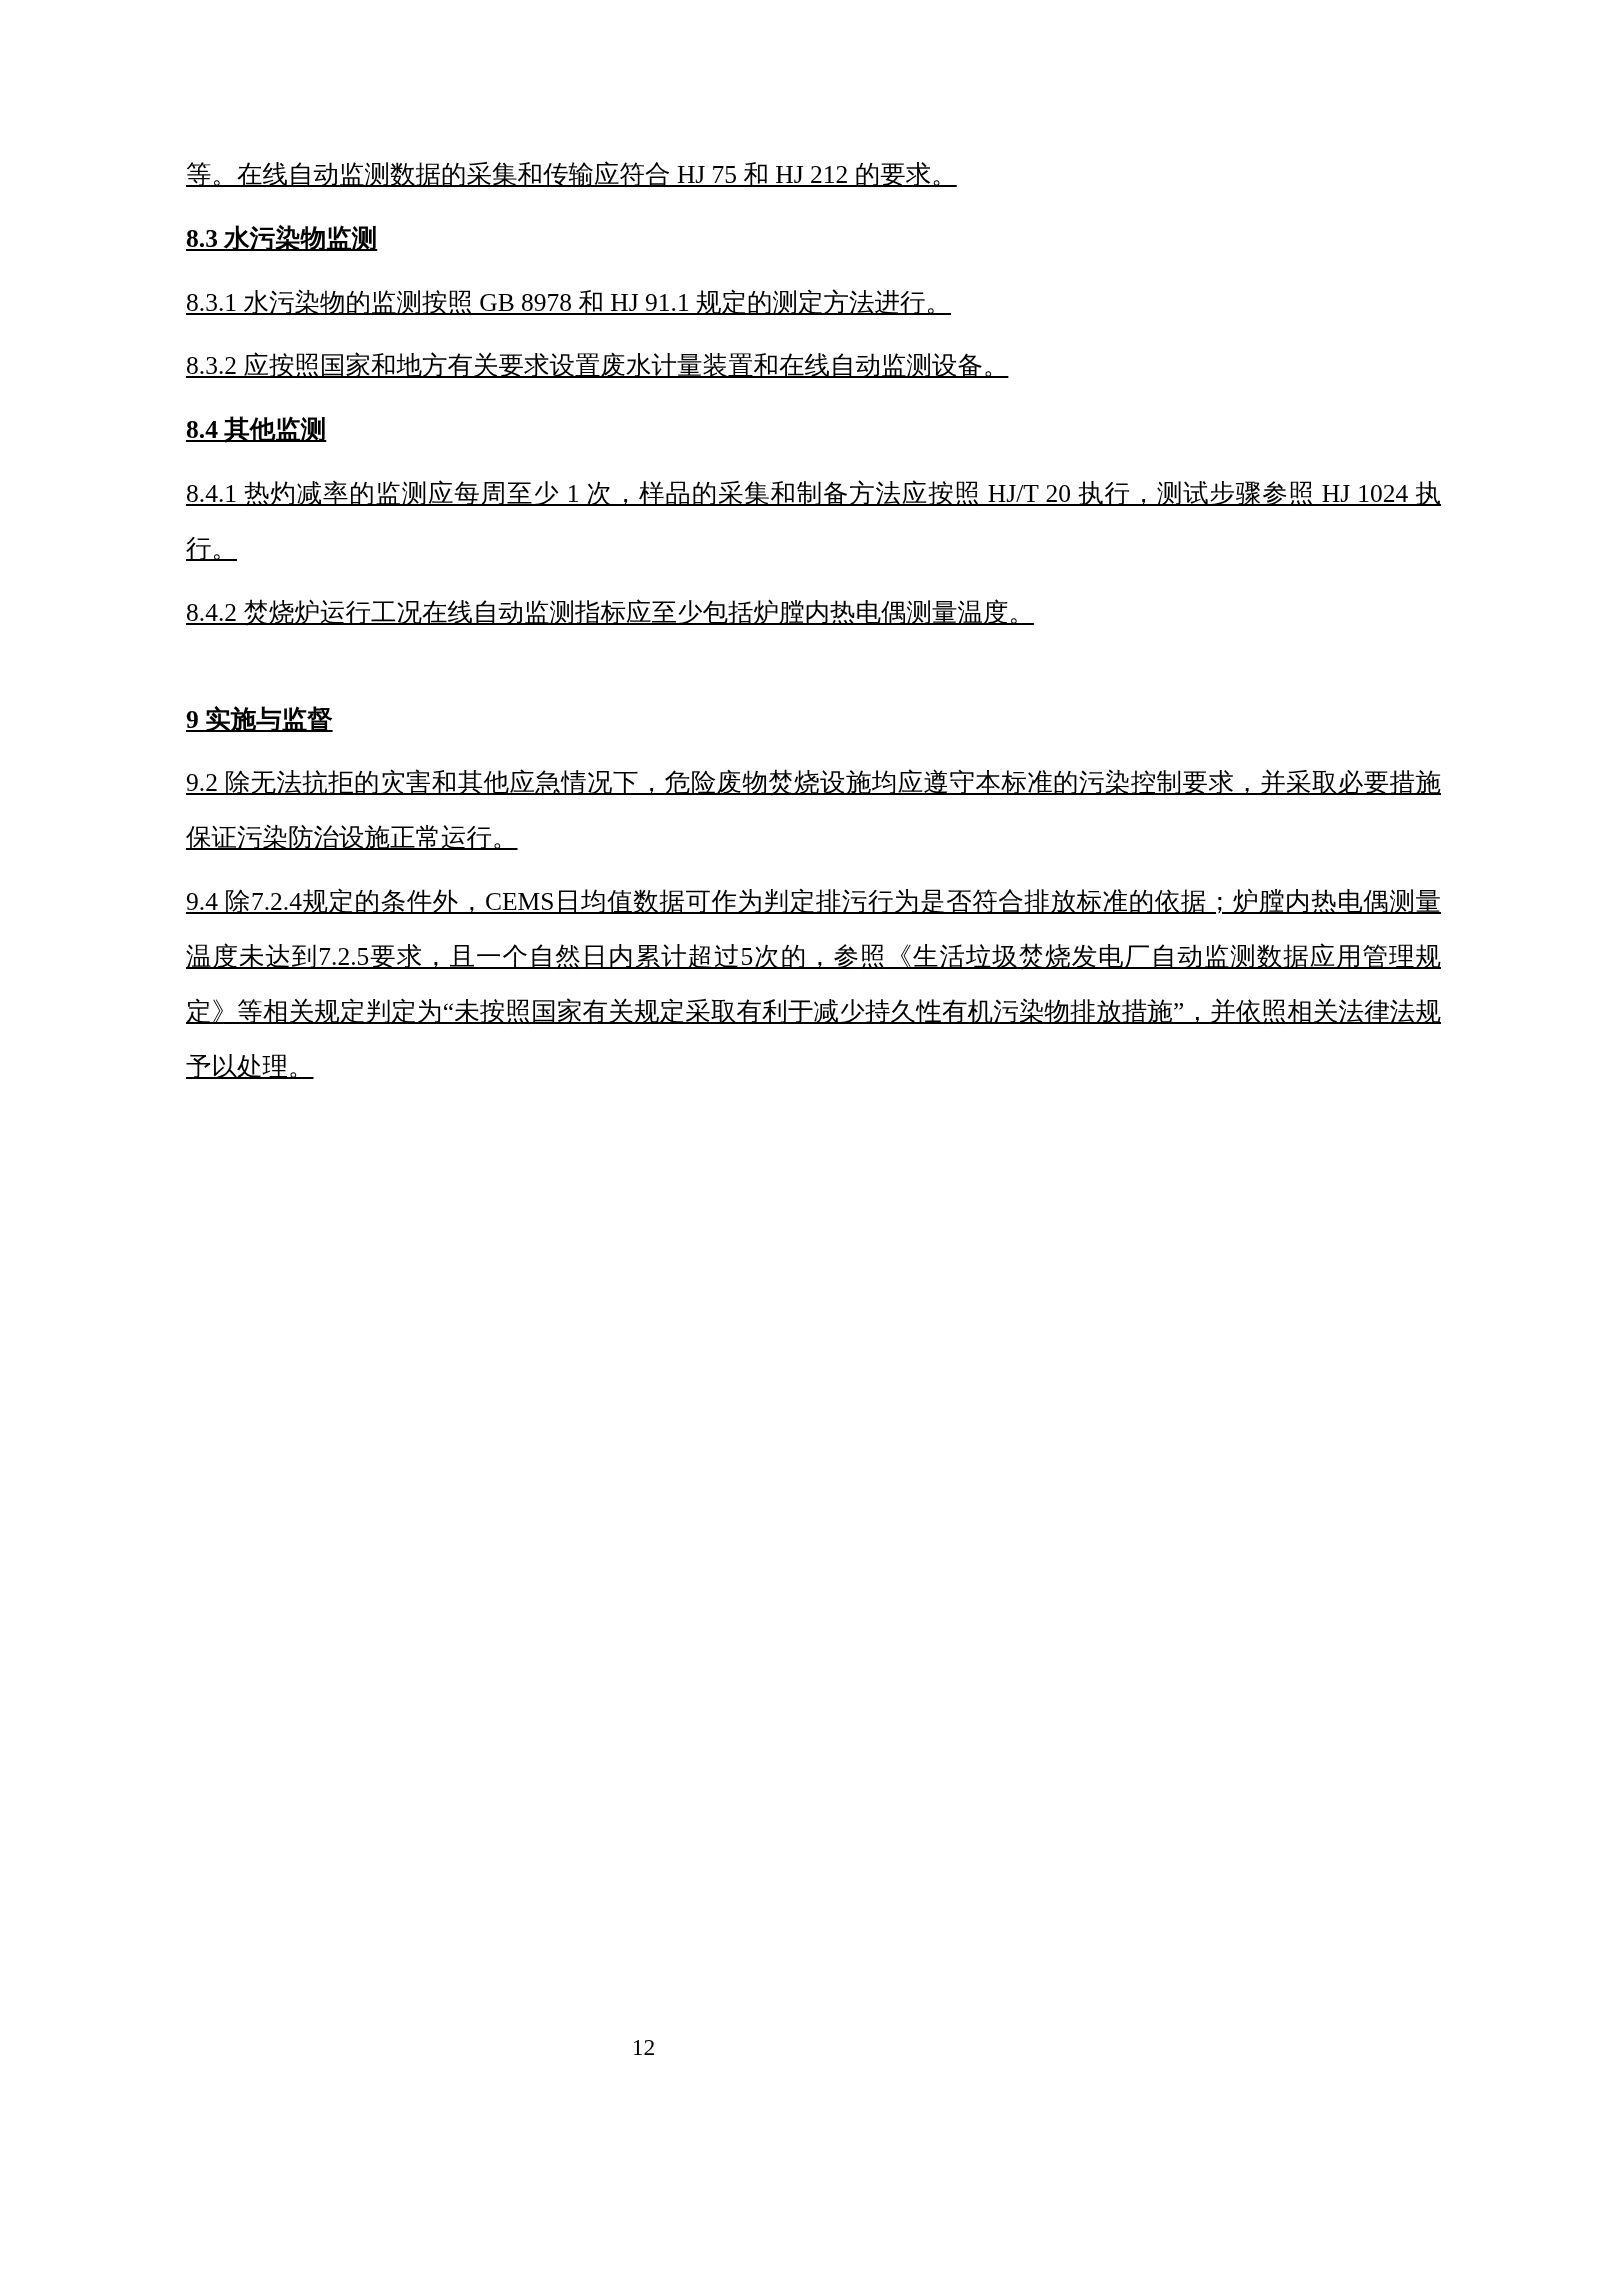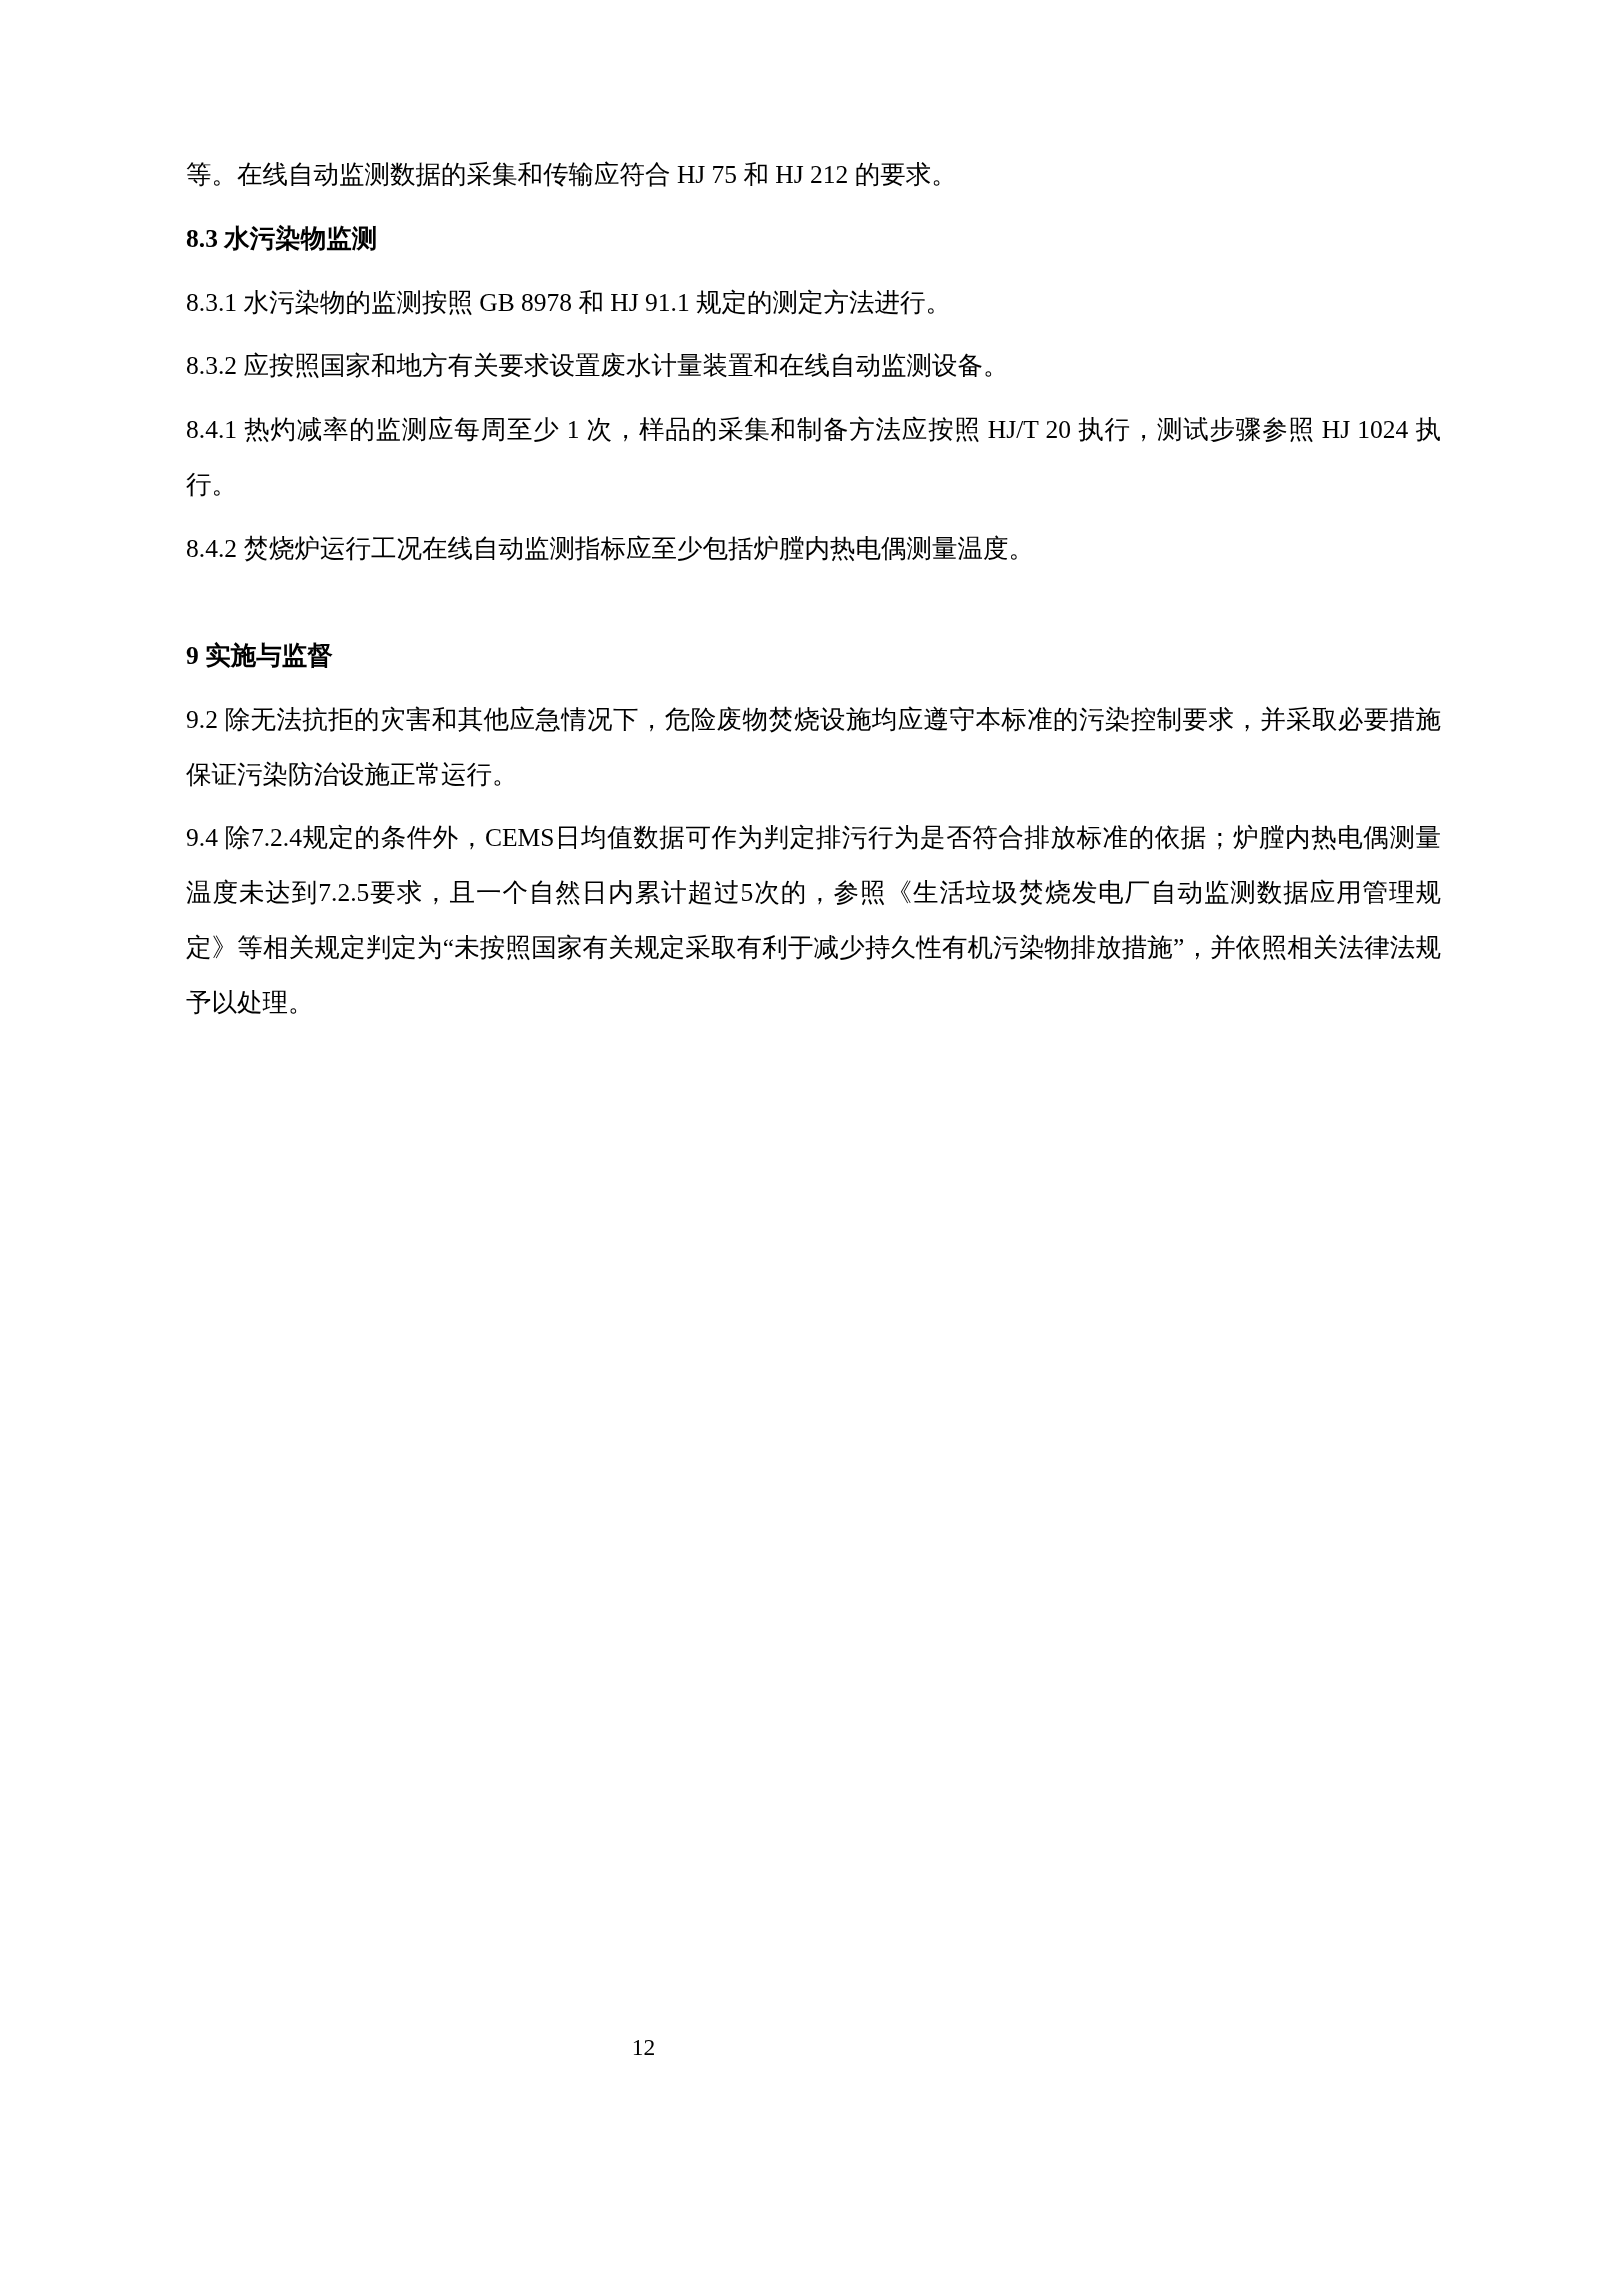--- a/index.html
+++ b/index.html
@@ -13,20 +13,21 @@
     font-family: "Liberation Serif", "DejaVu Serif", serif;
     color: #000000;
     position: relative;
   }
   .page {
     position: relative;
     width: 1283px;
     height: 2293px;
     box-sizing: border-box;
     padding: 147px 107px 0 186px;
+    text-decoration: underline;
   }
   .doc-body {
     width: 1255px;
   }
   p {
     margin: 0;
     font-size: 25.5px;
     line-height: 55px;
     text-align: justify;
     text-justify: inter-ideograph;
@@ -60,20 +61,21 @@
   <div class="doc-body">
 
     <p class="para">等。在线自动监测数据的采集和传输应符合 HJ 75 和 HJ 212 的要求。</p>
 
     <p class="heading">8.3  水污染物监测</p>
 
     <p class="para">8.3.1  水污染物的监测按照 GB 8978 和 HJ 91.1 规定的测定方法进行。</p>
 
     <p class="para">8.3.2  应按照国家和地方有关要求设置废水计量装置和在线自动监测设备。</p>
 
+    <p class="heading">8.4  其他监测</p>
 
     <p class="para">8.4.1  热灼减率的监测应每周至少 1 次，样品的采集和制备方法应按照 HJ/T 20 执行，测试步骤参照 HJ 1024 执行。</p>
 
     <p class="para">8.4.2  焚烧炉运行工况在线自动监测指标应至少包括炉膛内热电偶测量温度。</p>
 
     <div class="sec-gap"></div>
 
     <p class="heading">9  实施与监督</p>
 
 

